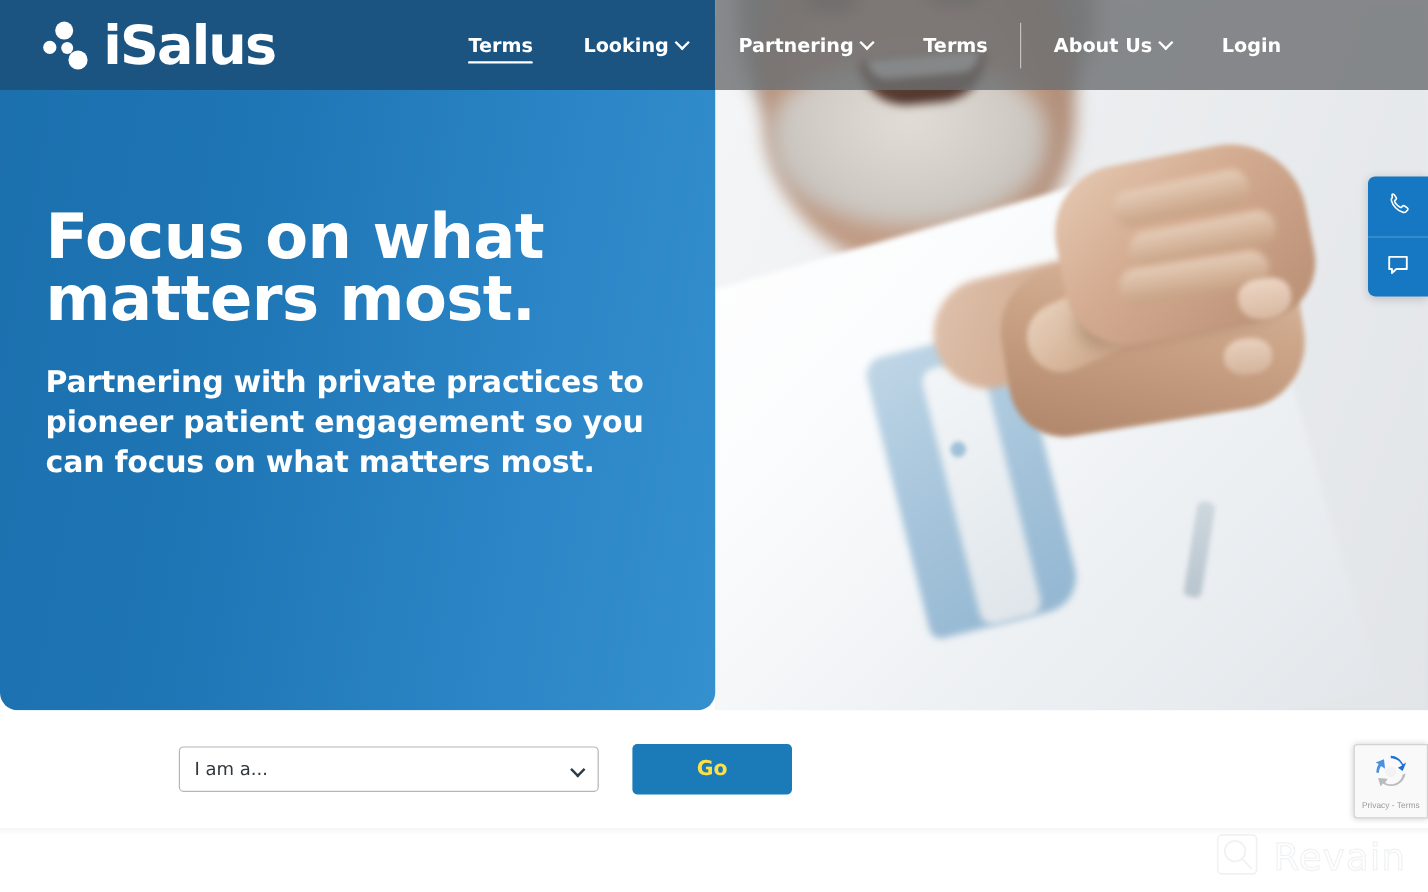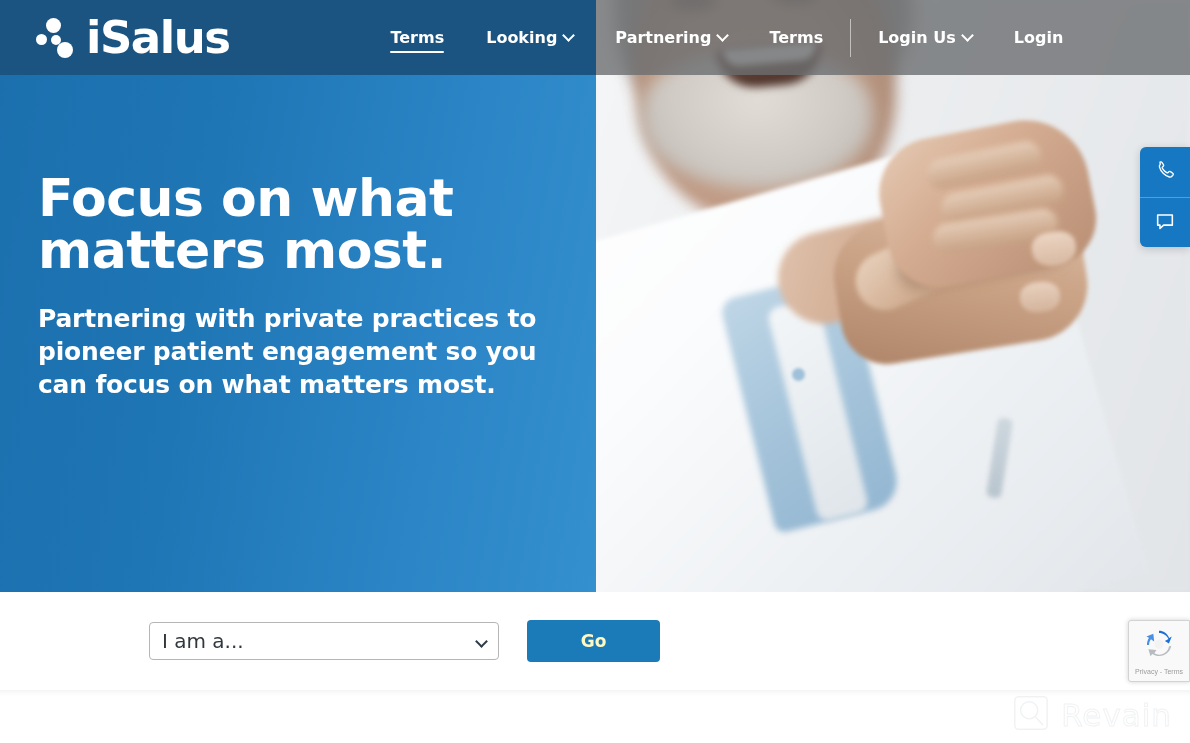--- a/index.html
+++ b/index.html
@@ -189,20 +189,21 @@
     background: rgba(120,86,64,.38);
     transform: rotate(-10deg);
     filter: blur(7px);
   }
 
   
   .hero-panel {
     position: absolute; left: 0; top: 0;
     width: 596px; height: 592px;
     background: linear-gradient(100deg, #1b6fad 0%, #1f76b5 35%, #2b85c6 72%, #3590cf 100%);
+    border-radius: 15px;
   }
   .hero-content { position: absolute; left: 38px; top: 172px; width: 540px; }
   .hero-title {
     font-family: "DejaVu Sans", sans-serif;
     font-size: 52px; line-height: 52px; font-weight: 700;
     color: #ffffff; letter-spacing: -0.5px;
   }
   .hero-sub {
     margin-top: 26px;
     font-family: "DejaVu Sans", sans-serif;
@@ -302,40 +303,40 @@
     background: #ffffff;
     display: flex; align-items: center;
     z-index: 20;
   }
   .filter-inner { display: flex; align-items: center; margin-left: 149px; gap: 28px; }
   .sel {
     -webkit-appearance: none; appearance: none;
     height: 38px; border: 1px solid #b5b5b5; border-radius: 4px;
     background: #ffffff;
     font-family: "DejaVu Sans", sans-serif;
-    font-size: 20px; color: #30373d;
+    font-size: 15px; color: #30373d;
     padding: 0 34px 0 12px;
     cursor: pointer;
   }
   .sel-wrap { position: relative; }
   .sel-wrap .chev {
     position: absolute; right: 13px; top: 15px; width: 9px; height: 9px;
     pointer-events: none;
   }
   .sel-wrap .chev::before {
     content: ""; position: absolute; left: 0; top: 0; width: 7px; height: 7px;
     border-right: 2px solid #2d3b46; border-bottom: 2px solid #2d3b46;
     transform: rotate(45deg);
   }
   .sel-iama { width: 350px; }
   .sel-looking { width: 351px; }
   .go-btn {
     width: 133px; height: 42px;
     background: #1b7ab8; border: none; border-radius: 4px;
-    color: #fef9c3; font-size: 17px; font-weight: 700; cursor: pointer;
+    color: #fde047; font-size: 17px; font-weight: 700; cursor: pointer;
     font-family: "DejaVu Sans", sans-serif;
   }
 
   
   .sep {
     position: absolute; left: 0; top: 688px; width: 1190px; height: 8px;
     background: linear-gradient(180deg, rgba(0,0,0,0.055), rgba(0,0,0,0));
     z-index: 15;
   }
   .footer-space {
@@ -450,21 +451,21 @@
         <span class="caret"></span>
       </div>
 
       <div class="nav-item">
         <span>Terms</span>
       </div>
 
       <div class="nav-divider"></div>
 
       <div class="nav-item">
-        <span>Login Us</span>
+        <span>About Us</span>
         <span class="caret"></span>
       </div>
 
       <div class="nav-item">
         <span>Login</span>
 
       </div>
 
     </div>
   </div>

